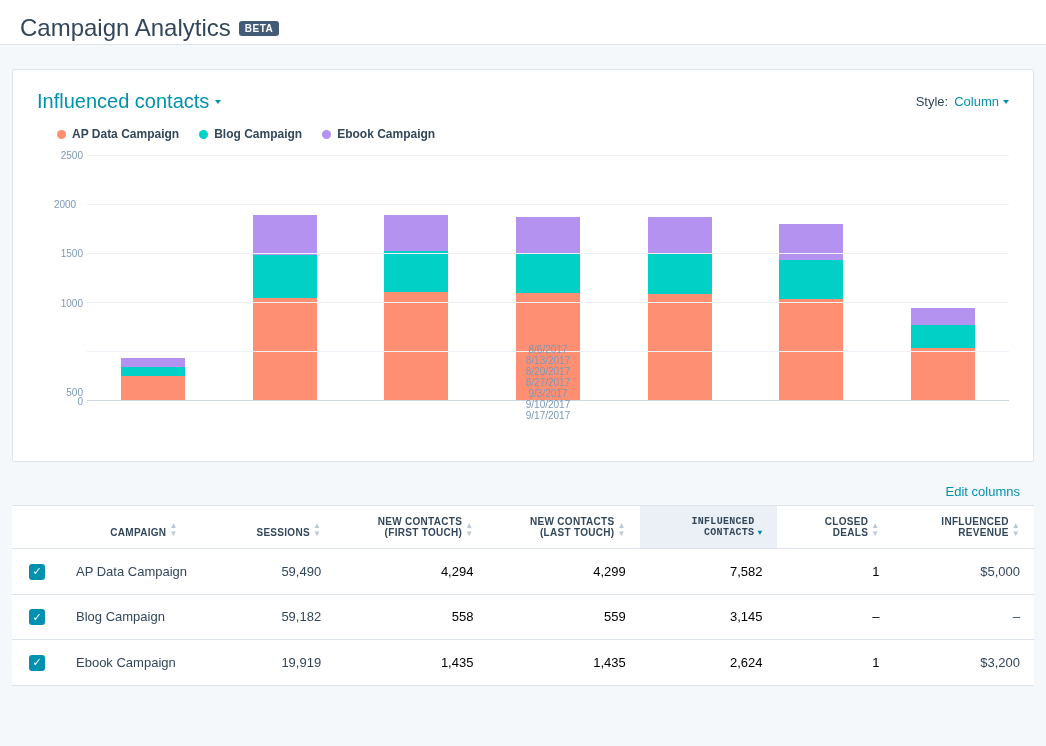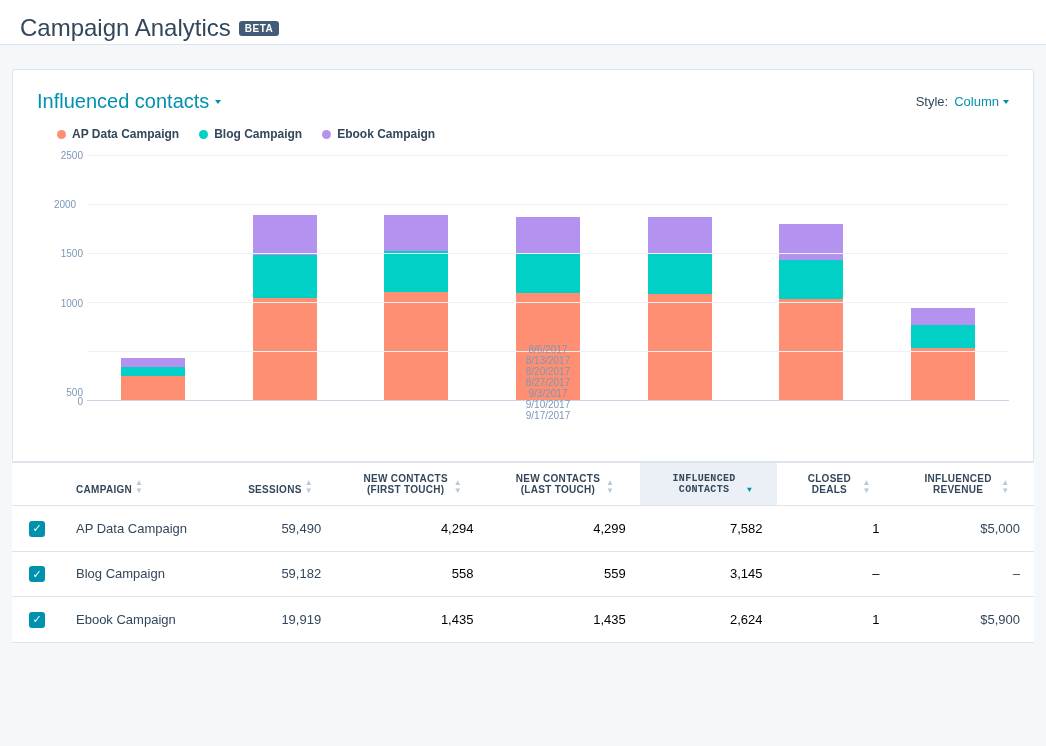--- a/index.html
+++ b/index.html
@@ -29,22 +29,22 @@
   .bars-row{position:absolute; left:0; right:0; top:0; bottom:0; display:flex; }
   .bar-slot{ flex:1; position:relative; display:flex; justify-content:center; }
   .stack{ width:64px; position:absolute; bottom:0; display:flex; flex-direction:column-reverse;}
   .seg{ width:100%; }
   .x-labels{ position:absolute; left:40px; right:0; bottom:14px; display:flex;flex-direction:column;}
   .xl{ flex:1; text-align:center; font-size:10px; color:#7c98b6;}
   .x-title{ position:absolute; left:40px; right:0; bottom:-4px; text-align:center; font-size:11px; color:#7c98b6;}
   
   .edit-cols{ text-align:right; font-size:13px; margin:22px 14px 6px 0;}
   .tbl{ width:100%; border-collapse:collapse; background:#fff; font-size:13px;}
-  .tbl th{ font-size:10px; font-weight:600; color:#33475b; padding:10px 14px; border-top:1px solid #dde4ec; border-bottom:1px solid #dde4ec; vertical-align:bottom; letter-spacing:0.3px;}
-  .tbl th.left{ text-align:left; }
+  .tbl th{ text-align:right; font-size:10px; font-weight:600; color:#33475b; padding:10px 14px; border-top:1px solid #dde4ec; border-bottom:1px solid #dde4ec; vertical-align:bottom; letter-spacing:0.3px;}
+  .tbl th.left{ text-align:center; }
   .tbl th .sort{ color:#b9c7d6; font-size:8px; display:inline-block; margin-left:3px; line-height:8px;}
   .tbl th.sorted{ background:#eaf0f6;font-family:Liberation Mono, monospace;}
   .tbl th.sorted .sort{ color:#0091ae;}
   .tbl td{ padding:14px 14px; border-bottom:1px solid #dde4ec; text-align:right; color:#33475b;}
   .tbl td.left{ text-align:left;}
   .tbl td.linkc{ color:#000000;}
   .chk{ width:16px; height:16px; border:2px solid #0091ae; border-radius:3px; background:#0091ae; display:inline-flex; align-items:center; justify-content:center; color:#fff; font-size:11px; line-height:1;}
   .chk-cell{ width:50px; text-align:center !important;}
 </style>
 </head>
@@ -160,20 +160,23 @@
           <div class="xl">8/13/2017</div>
           <div class="xl">8/20/2017</div>
           <div class="xl">8/27/2017</div>
           <div class="xl">9/3/2017</div>
           <div class="xl">9/10/2017</div>
           <div class="xl">9/17/2017</div>
         </div>
     </div>
   </div>
 
+  <div class="edit-cols">
+    <span class="link">Edit columns</span>
+  </div>
 
   <table class="tbl">
     <thead>
       <tr>
         <th class="chk-cell"></th>
         <th class="left"><span>CAMPAIGN</span><span class="sort">▲<br>▼</span></th>
         <th><span>SESSIONS</span><span class="sort">▲<br>▼</span></th>
         <th><span style="display:inline-block;max-width:90px">NEW CONTACTS (FIRST TOUCH)</span><span class="sort">▲<br>▼</span></th>
         <th><span style="display:inline-block;max-width:90px">NEW CONTACTS (LAST TOUCH)</span><span class="sort">▲<br>▼</span></th>
         <th class="sorted"><span style="display:inline-block;max-width:80px">INFLUENCED CONTACTS</span><span class="sort">▼</span></th>
@@ -203,17 +206,17 @@
           <td>–</td>
         </tr>
         <tr>
           <td class="chk-cell"><span class="chk">✓</span></td>
           <td class="left">Ebook Campaign</td>
           <td>19,919</td>
           <td class="linkc">1,435</td>
           <td class="linkc">1,435</td>
           <td class="linkc">2,624</td>
           <td class="linkc">1</td>
-          <td>$5,900</td>
+          <td>$3,200</td>
         </tr>
       </tbody>
   </table>
 </div>
 
 </body></html>

